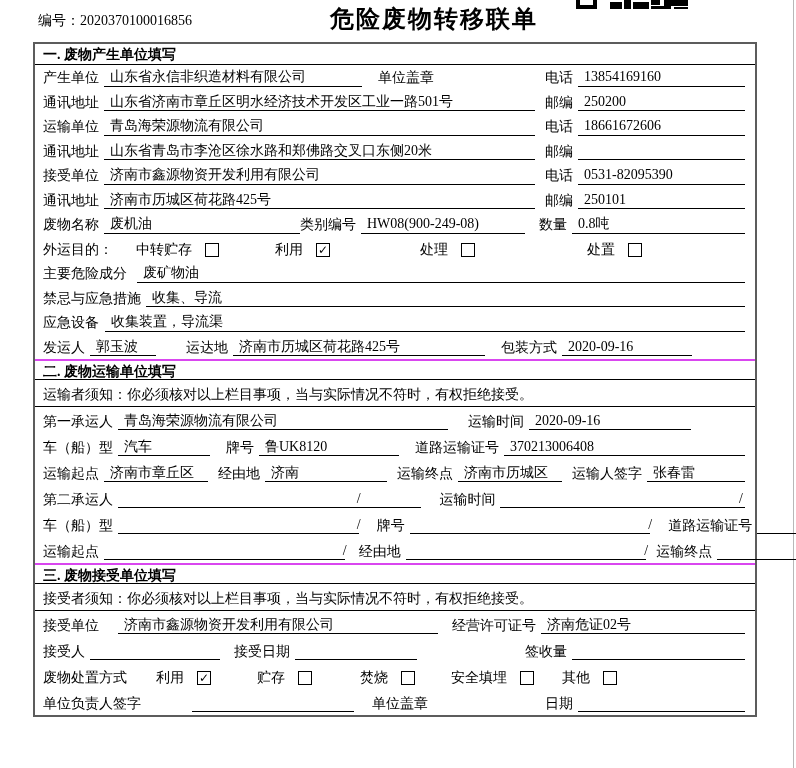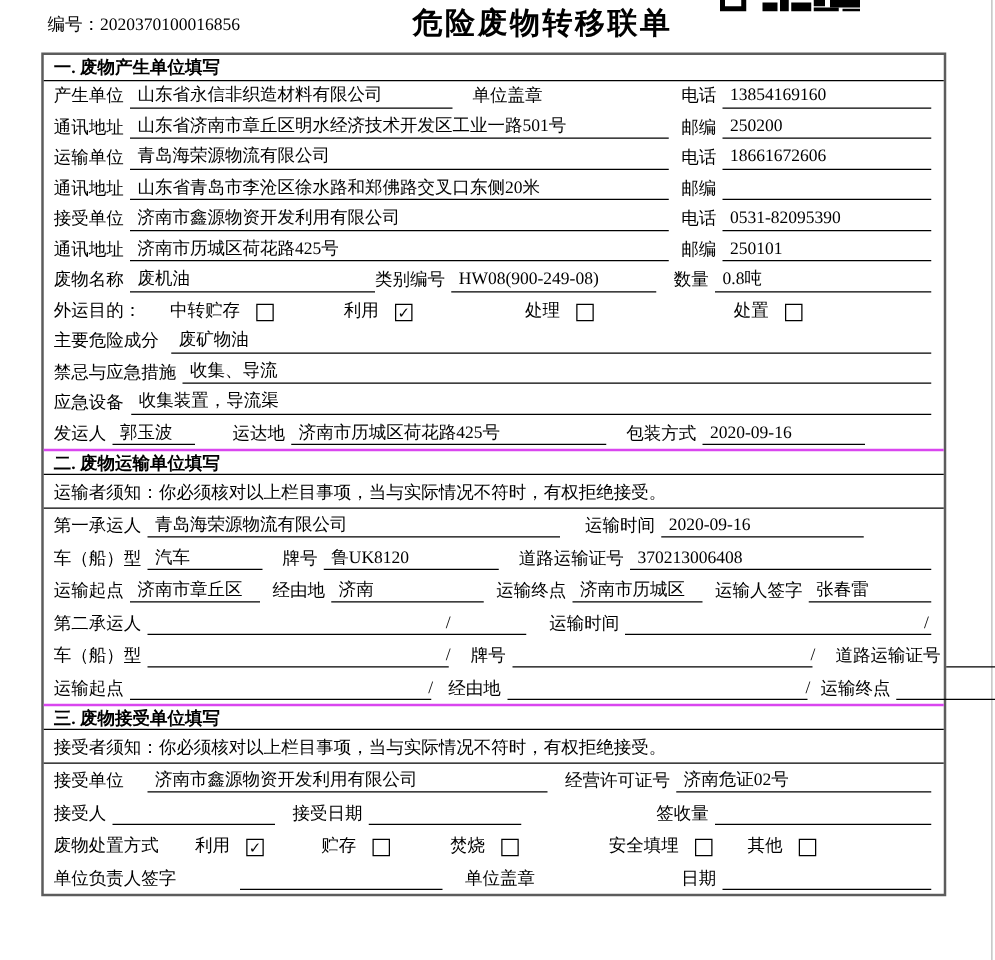--- a/index.html
+++ b/index.html
@@ -237,21 +237,21 @@
     </div>
 
     <div class="row r2">
       <span class="lbl">废物处置方式</span>
       <span class="lbl" style="margin-left:24px">利用</span>
       <span class="cb">✓</span>
       <span class="lbl" style="margin-left:46px">贮存</span>
       <span class="cb"></span>
       <span class="lbl" style="margin-left:48px">焚烧</span>
       <span class="cb"></span>
-      <span class="lbl" style="margin-left:72px">安全填埋</span>
+      <span class="lbl" style="margin-left:36px">安全填埋</span>
       <span class="cb"></span>
       <span class="lbl" style="margin-left:28px">其他</span>
       <span class="cb"></span>
     </div>
 
     <div class="row r2">
       <span class="lbl">单位负责人签字</span>
       <span class="val" style="width:162px;margin-left:46px"></span>
       <span class="lbl" style="margin-left:18px">单位盖章</span>
       <span class="lbl" style="margin-left:112px">日期</span>

